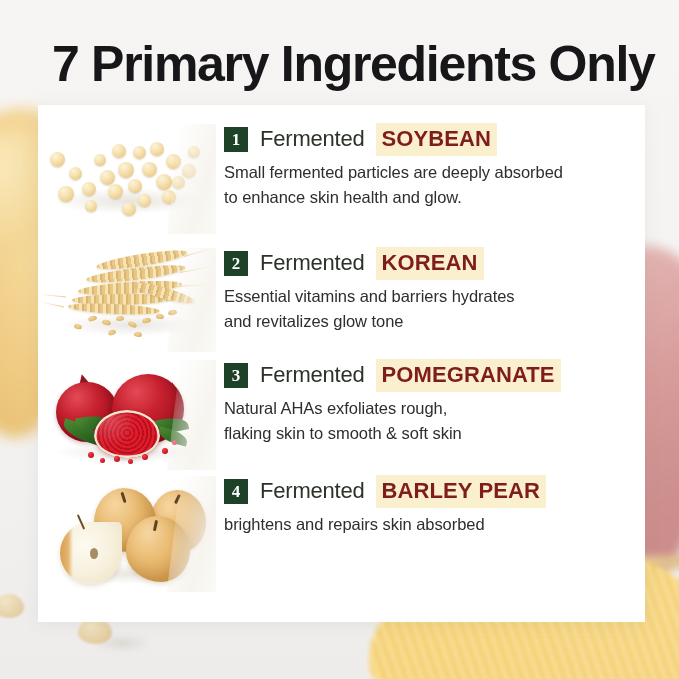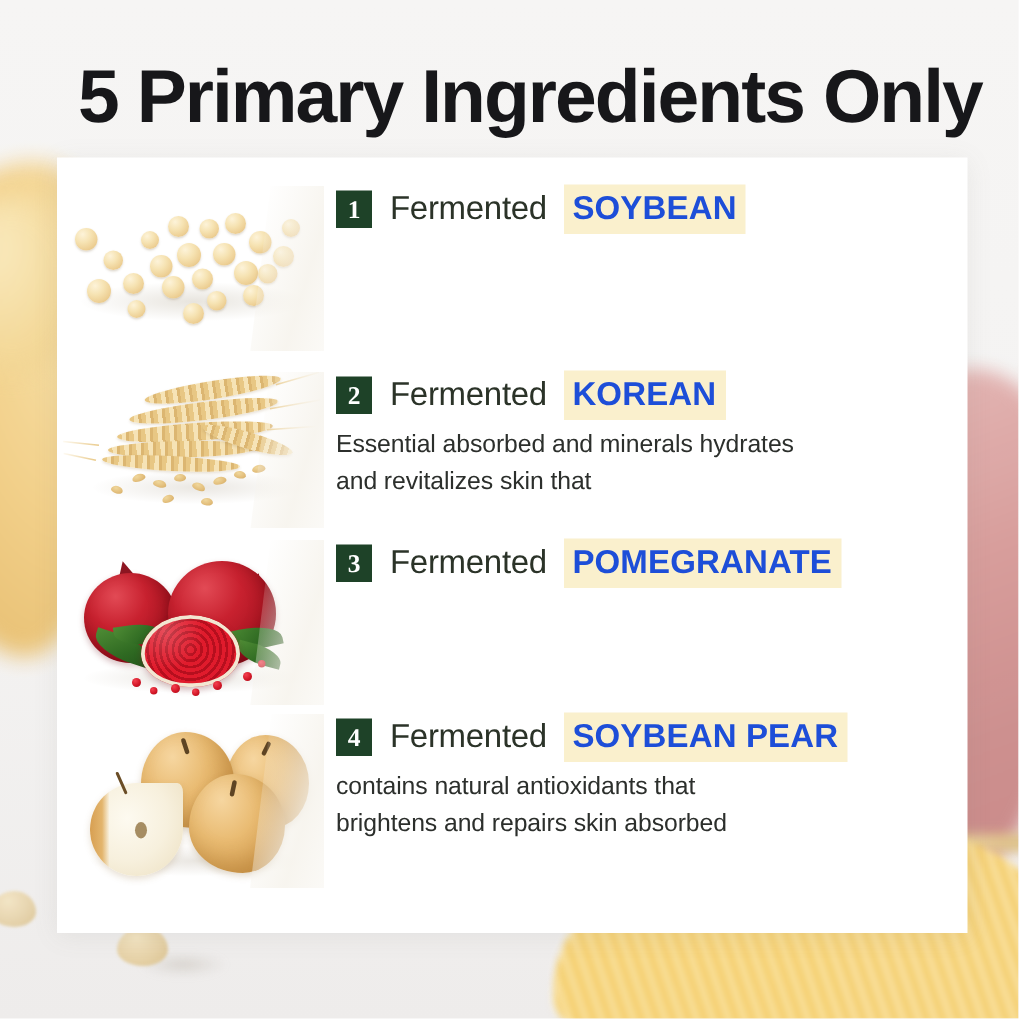--- a/index.html
+++ b/index.html
@@ -191,21 +191,21 @@
     color: #2b3328;
     font-weight: 400;
     letter-spacing: -.2px;
   }
   .ingredient {
     margin-left: 11px;
     font-size: 22px;
     line-height: 26px;
     font-weight: 700;
     letter-spacing: .1px;
-    color: #1d4ed8;
+    color: #7f1d1d;
     background: #faf0cd;
     padding: 3px 6px 4px 6px;
   }
   .desc {
     font-size: 16.5px;
     line-height: 25px;
     color: #2c2f2c;
     letter-spacing: -.05px;
     max-width: 430px;
   }
@@ -348,21 +348,21 @@
   <div class="bg-prop" id="bg-rose-right"></div>
   <div class="bg-prop" id="bg-rose-gold-band"></div>
   <div class="bg-prop" id="bg-wheat-2"></div>
   <div class="bg-prop" id="bg-wheat"></div>
   <div class="bg-prop bg-bean-shadow" id="bg-bean-1-sh"></div>
   <div class="bg-prop bg-bean" id="bg-bean-1"></div>
   <div class="bg-prop bg-bean" id="bg-bean-2"></div>
 
   <div id="card"></div>
 
-  <div id="title">5 Primary Ingredients Only</div>
+  <div id="title">7 Primary Ingredients Only</div>
 
   <div class="row" id="row-0">
     <div class="thumb">
       <div class="thumb-art">
         <div class="soy-shadow" style="left:16px; top:64px; width:150px; height:26px;"></div>
         <div class="soy-bean" style="left:12px; top:28px; width:15px; height:15px;"></div>
         <div class="soy-bean" style="left:31px; top:43px; width:13px; height:13px;"></div>
         <div class="soy-bean" style="left:20px; top:62px; width:16px; height:16px;"></div>
         <div class="soy-bean" style="left:44px; top:58px; width:14px; height:14px;"></div>
         <div class="soy-bean" style="left:56px; top:30px; width:12px; height:12px;"></div>
@@ -385,20 +385,24 @@
         <div class="soy-bean" style="left:47px; top:76px; width:12px; height:12px;"></div>
         <div class="thumb-sheen"></div>
       </div>
     </div>
     <div class="copy">
       <div class="heading">
         <div class="badge">1</div>
         <div class="fermented">Fermented</div>
         <div class="ingredient">SOYBEAN</div>
       </div>
+      <div class="desc">
+        <span>Small fermented particles are deeply absorbed</span>
+        <span>to enhance skin health and glow.</span>
+      </div>
     </div>
   </div>
 
   <div class="row" id="row-1">
     <div class="thumb">
       <div class="thumb-art">
         <div class="thumb-ground" style="left:24px; top:66px; width:140px; height:22px;"></div>
 
         <div class="barley-stalk" style="left:58px; top:6px;  width:92px; height:12px; transform:rotate(-9deg);"></div>
         <div class="barley-stalk" style="left:48px; top:20px; width:100px; height:12px; transform:rotate(-7deg);"></div>
@@ -426,22 +430,22 @@
         <div class="thumb-sheen"></div>
       </div>
     </div>
     <div class="copy">
       <div class="heading">
         <div class="badge">2</div>
         <div class="fermented">Fermented</div>
         <div class="ingredient">KOREAN</div>
       </div>
       <div class="desc">
-        <span>Essential absorbed and minerals hydrates</span>
-        <span>and revitalizes skin that</span>
+        <span>Essential vitamins and barriers hydrates</span>
+        <span>and revitalizes glow tone</span>
       </div>
     </div>
   </div>
 
   <div class="row" id="row-2">
     <div class="thumb">
       <div class="thumb-art">
         <div class="thumb-ground" style="left:18px; top:82px; width:144px; height:20px;"></div>
 
         <div class="pom-crown" style="left:40px; top:14px; transform:rotate(-14deg);"></div>
@@ -466,20 +470,24 @@
         <div class="pom-aril" style="left:134px; top:80px; width:5px; height:5px;"></div>
         <div class="thumb-sheen"></div>
       </div>
     </div>
     <div class="copy">
       <div class="heading">
         <div class="badge">3</div>
         <div class="fermented">Fermented</div>
         <div class="ingredient">POMEGRANATE</div>
       </div>
+      <div class="desc">
+        <span>Natural AHAs exfoliates rough,</span>
+        <span>flaking skin to smooth &amp; soft skin</span>
+      </div>
     </div>
   </div>
 
   <div class="row" id="row-3">
     <div class="thumb">
       <div class="thumb-art">
         <div class="thumb-ground" style="left:22px; top:88px; width:140px; height:20px;"></div>
 
         <div class="pear-fruit" style="left:112px; top:14px; width:56px; height:62px;"></div>
         <div class="pear-stem" style="left:138px; top:18px; height:10px; transform:rotate(26deg);"></div>
@@ -495,22 +503,21 @@
           <div class="pear-core" style="left:30px; top:26px;"></div>
         </div>
         <div class="pear-half-stem" style="left:42px; top:38px;"></div>
         <div class="thumb-sheen"></div>
       </div>
     </div>
     <div class="copy">
       <div class="heading">
         <div class="badge">4</div>
         <div class="fermented">Fermented</div>
-        <div class="ingredient">SOYBEAN PEAR</div>
+        <div class="ingredient">BARLEY PEAR</div>
       </div>
       <div class="desc">
-        <span>contains natural antioxidants that</span>
         <span>brightens and repairs skin absorbed</span>
       </div>
     </div>
   </div>
 
 </div>
 
 </body></html>

